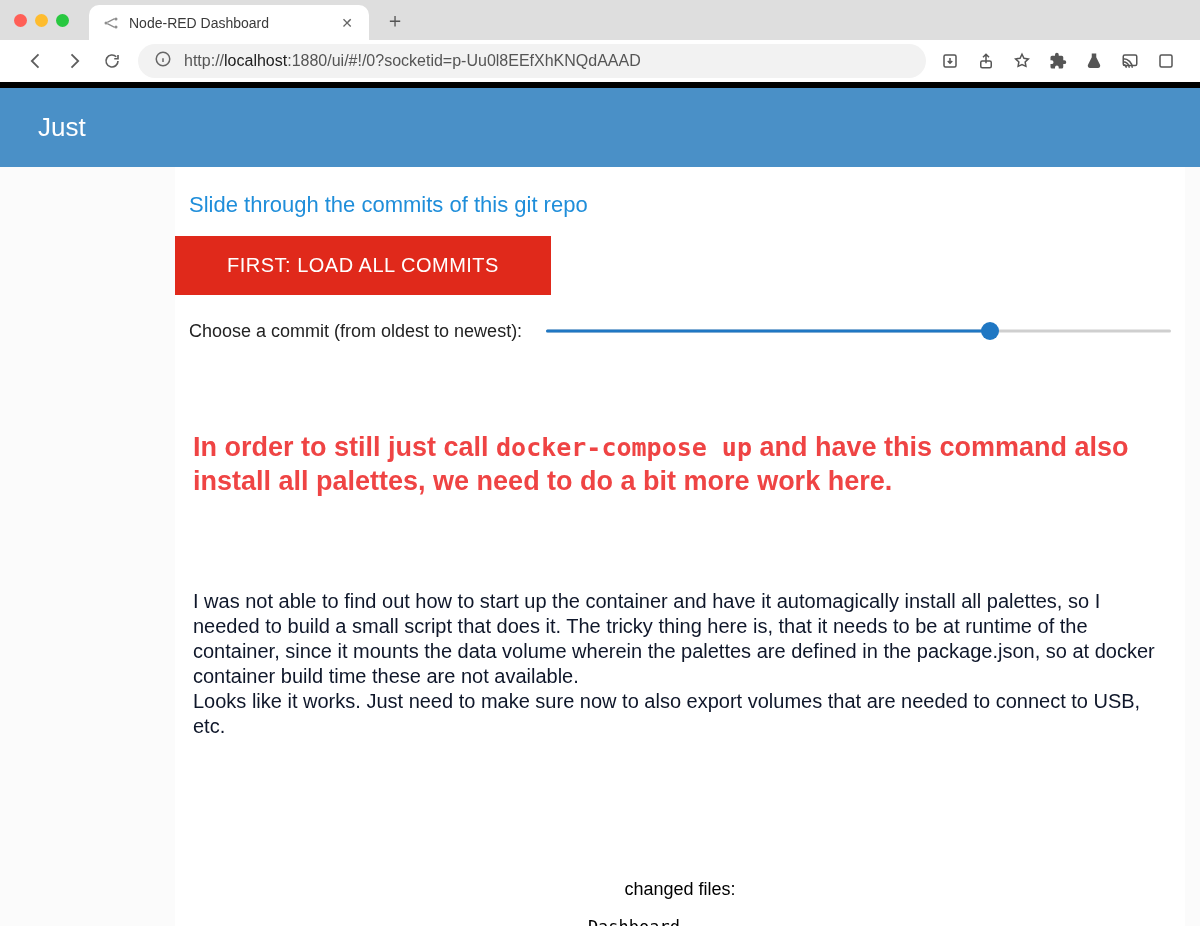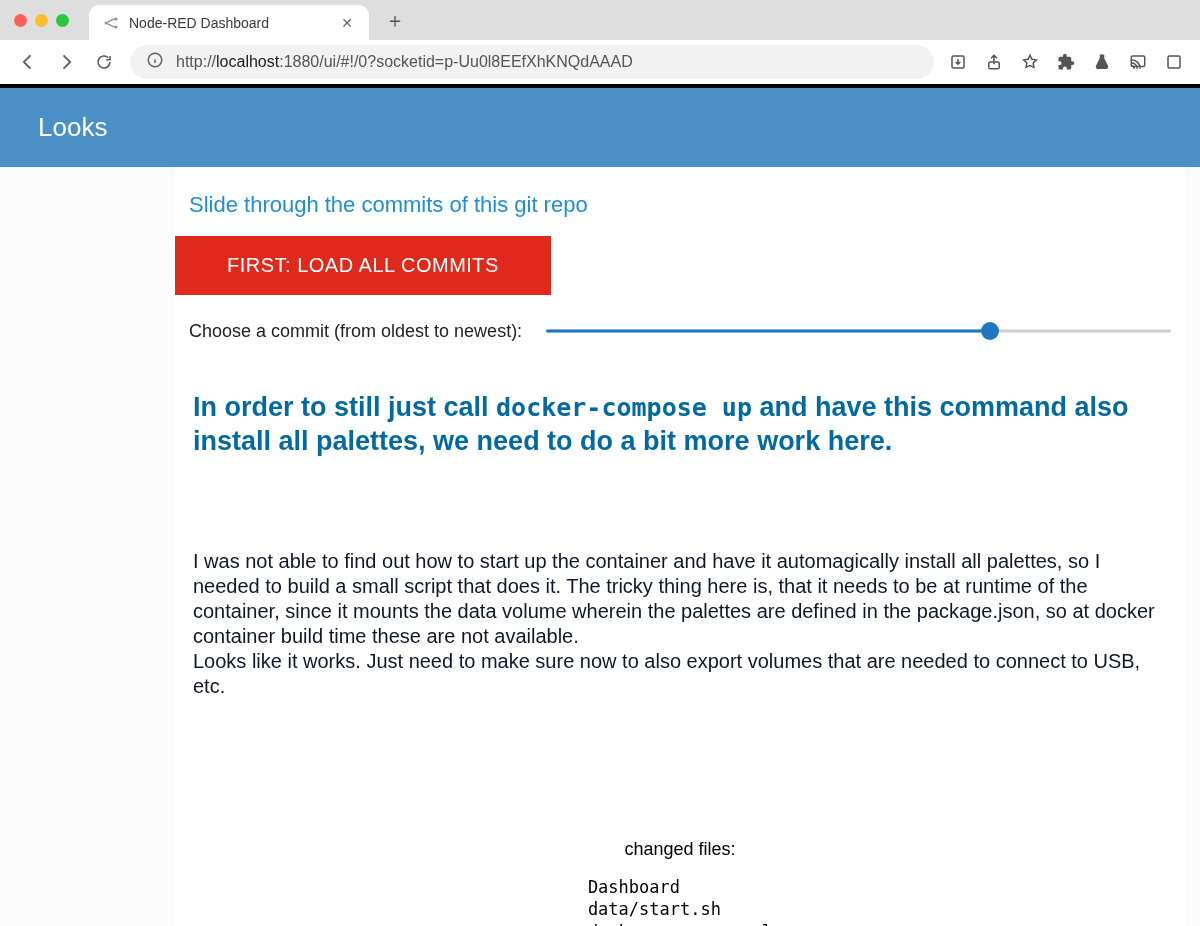--- a/index.html
+++ b/index.html
@@ -30,21 +30,21 @@
   .tab .tab-title { flex:1; }
   .tab .close-x { width:16px; color:#666; text-align:center; }
   .newtab-btn {
     width:28px; height:28px; display:flex; align-items:center; justify-content:center;
     color:#555; font-size:20px; margin-left:4px;
   }
   .favicon { width:16px; height:16px; display:inline-flex; align-items:center; justify-content:center; }
 
   .addr-bar {
     height: 48px; background:#fff; display:flex; align-items:center;
-    padding: 0 16px; gap:14px; border-bottom:4px solid #000000;
+    padding: 0 24px; gap:14px; border-bottom:6px solid #000000;
   }
   .nav-btn {
     width:24px; height:24px; display:flex; align-items:center; justify-content:center;
     color:#5e5e5e;
   }
   .nav-btn svg { stroke:#5e5e5e; }
   .url-box {
     flex:1; display:flex; align-items:center;
     background:#f2f2f2; border-radius:22px; padding:6px 16px;
     font-size:16px; color:#555; gap:12px;
@@ -89,22 +89,23 @@
     background:#1f77c3; transform:translateY(-50%); border-radius:2px;
     width:71%;
   }
   .slider-thumb {
     position:absolute; top:50%; left:71%; width:18px; height:18px;
     background:#1f77c3; border-radius:50%; transform:translate(-50%,-50%);
   }
 
   .commit-details { padding:20px 18px 0 18px; }
   .commit-title {
-    font-size:27px; font-weight:700; color:#0369a1;
+    font-size:27px; font-weight:700; color:#ef4444;
     line-height:1.25;
+    margin-top:40px;
   }
   .commit-title code,
   .commit-body code,
   .files-list {
     font-family: ui-monospace, Menlo, Consolas, monospace;
   }
   .commit-title code { font-size:25px; font-weight:700; }
   .commit-body {
     margin-top:90px; font-size:20px; color:#0f172a; line-height:1.25;
   }
@@ -213,21 +214,21 @@
         <svg width="18" height="18" viewBox="0 0 24 24" fill="none" stroke="#555" stroke-width="2">
             <rect x="4" y="4" width="16" height="16" rx="2"></rect>
           </svg>
       </div>
     </div>
   </div>
 </div>
 
 <div class="page">
   <div class="app-header">
-    <span>Looks</span>
+    <span>Just</span>
   </div>
 
   <div class="card">
     <div class="section-title">Slide through the commits of this git repo</div>
 
     <button class="load-btn">FIRST: LOAD ALL COMMITS</button>
 
     <div class="slider-row">
       <div class="slider-label">Choose a commit (from oldest to newest):</div>
       <div class="slider-wrap">

